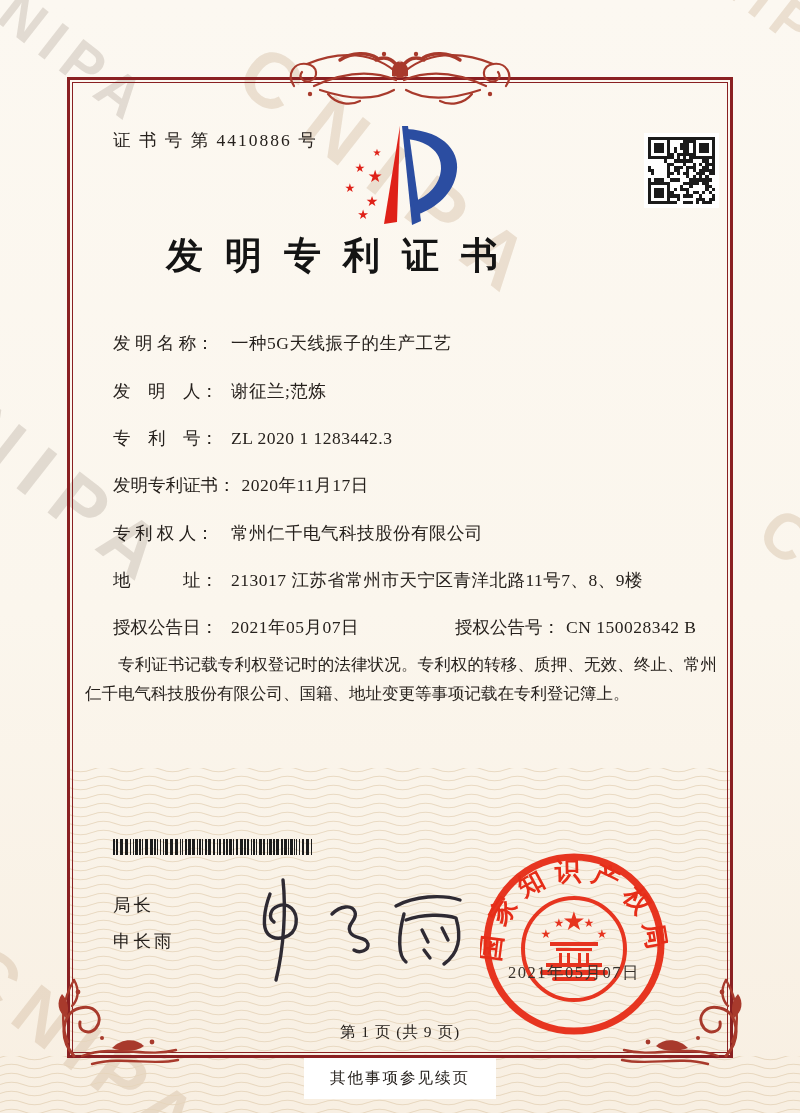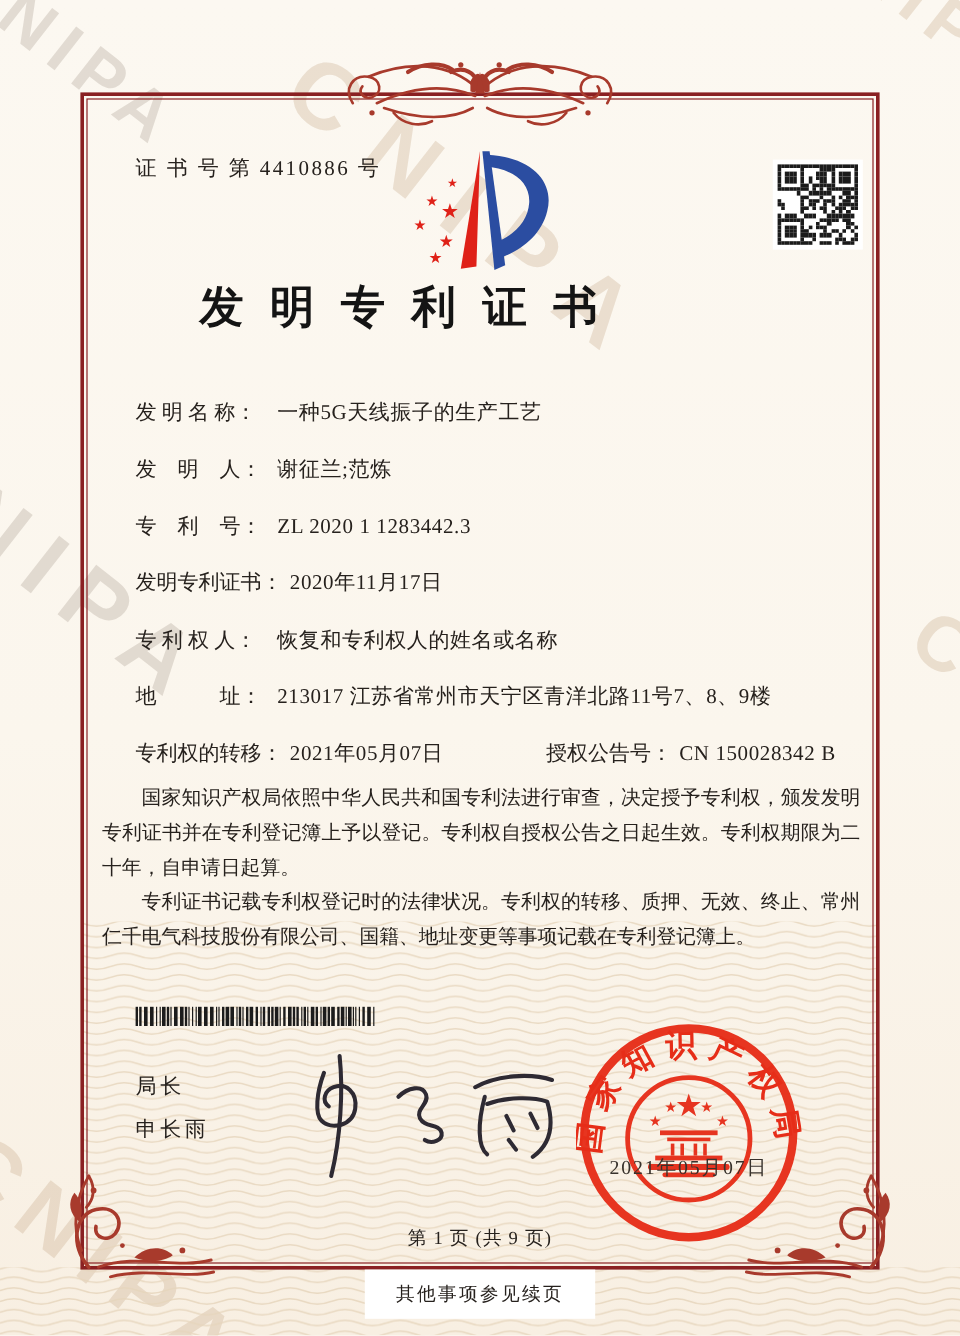--- a/index.html
+++ b/index.html
@@ -607,34 +607,33 @@
 <div class="field-row" style="top:379px">
   <span class="lab">发　明　人：</span><span class="val">谢征兰;范炼</span>
 </div>
 <div class="field-row" style="top:426px">
   <span class="lab">专　利　号：</span><span class="val">ZL 2020 1 1283442.3</span>
 </div>
 <div class="field-row" style="top:473px">
   <span class="lab">发明专利证书：</span><span class="val">2020年11月17日</span>
 </div>
 <div class="field-row" style="top:521px">
-  <span class="lab">专 利 权 人：</span><span class="val">恢复和专利权人的姓名或名称</span>
+  <span class="lab">专 利 权 人：</span><span class="val">常州仁千电气科技股份有限公司</span>
 </div>
 <div class="field-row" style="top:568px">
   <span class="lab">地　　　址：</span><span class="val">213017 江苏省常州市天宁区青洋北路11号7、8、9楼</span>
 </div>
 <div class="field-row" style="top:615px">
-  <span class="lab">专利权的转移：</span><span class="val">2021年05月07日</span>
+  <span class="lab">授权公告日：</span><span class="val">2021年05月07日</span>
   <span class="field-pair2">
     <span class="lab" style="min-width:0">授权公告号：</span><span class="val">CN 150028342 B</span>
   </span>
 </div>
 
 <div class="body-text">
-  <p>国家知识产权局依照中华人民共和国专利法进行审查，决定授予专利权，颁发发明专利证书并在专利登记簿上予以登记。专利权自授权公告之日起生效。专利权期限为二十年，自申请日起算。</p>
   <p>专利证书记载专利权登记时的法律状况。专利权的转移、质押、无效、终止、常州仁千电气科技股份有限公司、国籍、地址变更等事项记载在专利登记簿上。</p>
 </div>
 
 <div class="barcode" id="barcode">
     <div class="b" style="width: 2px;"></div>
     <div style="width: 1px;"></div>
     <div class="b" style="width: 2px;"></div>
     <div style="width: 2px;"></div>
     <div class="b" style="width: 3px;"></div>
     <div style="width: 2px;"></div>

